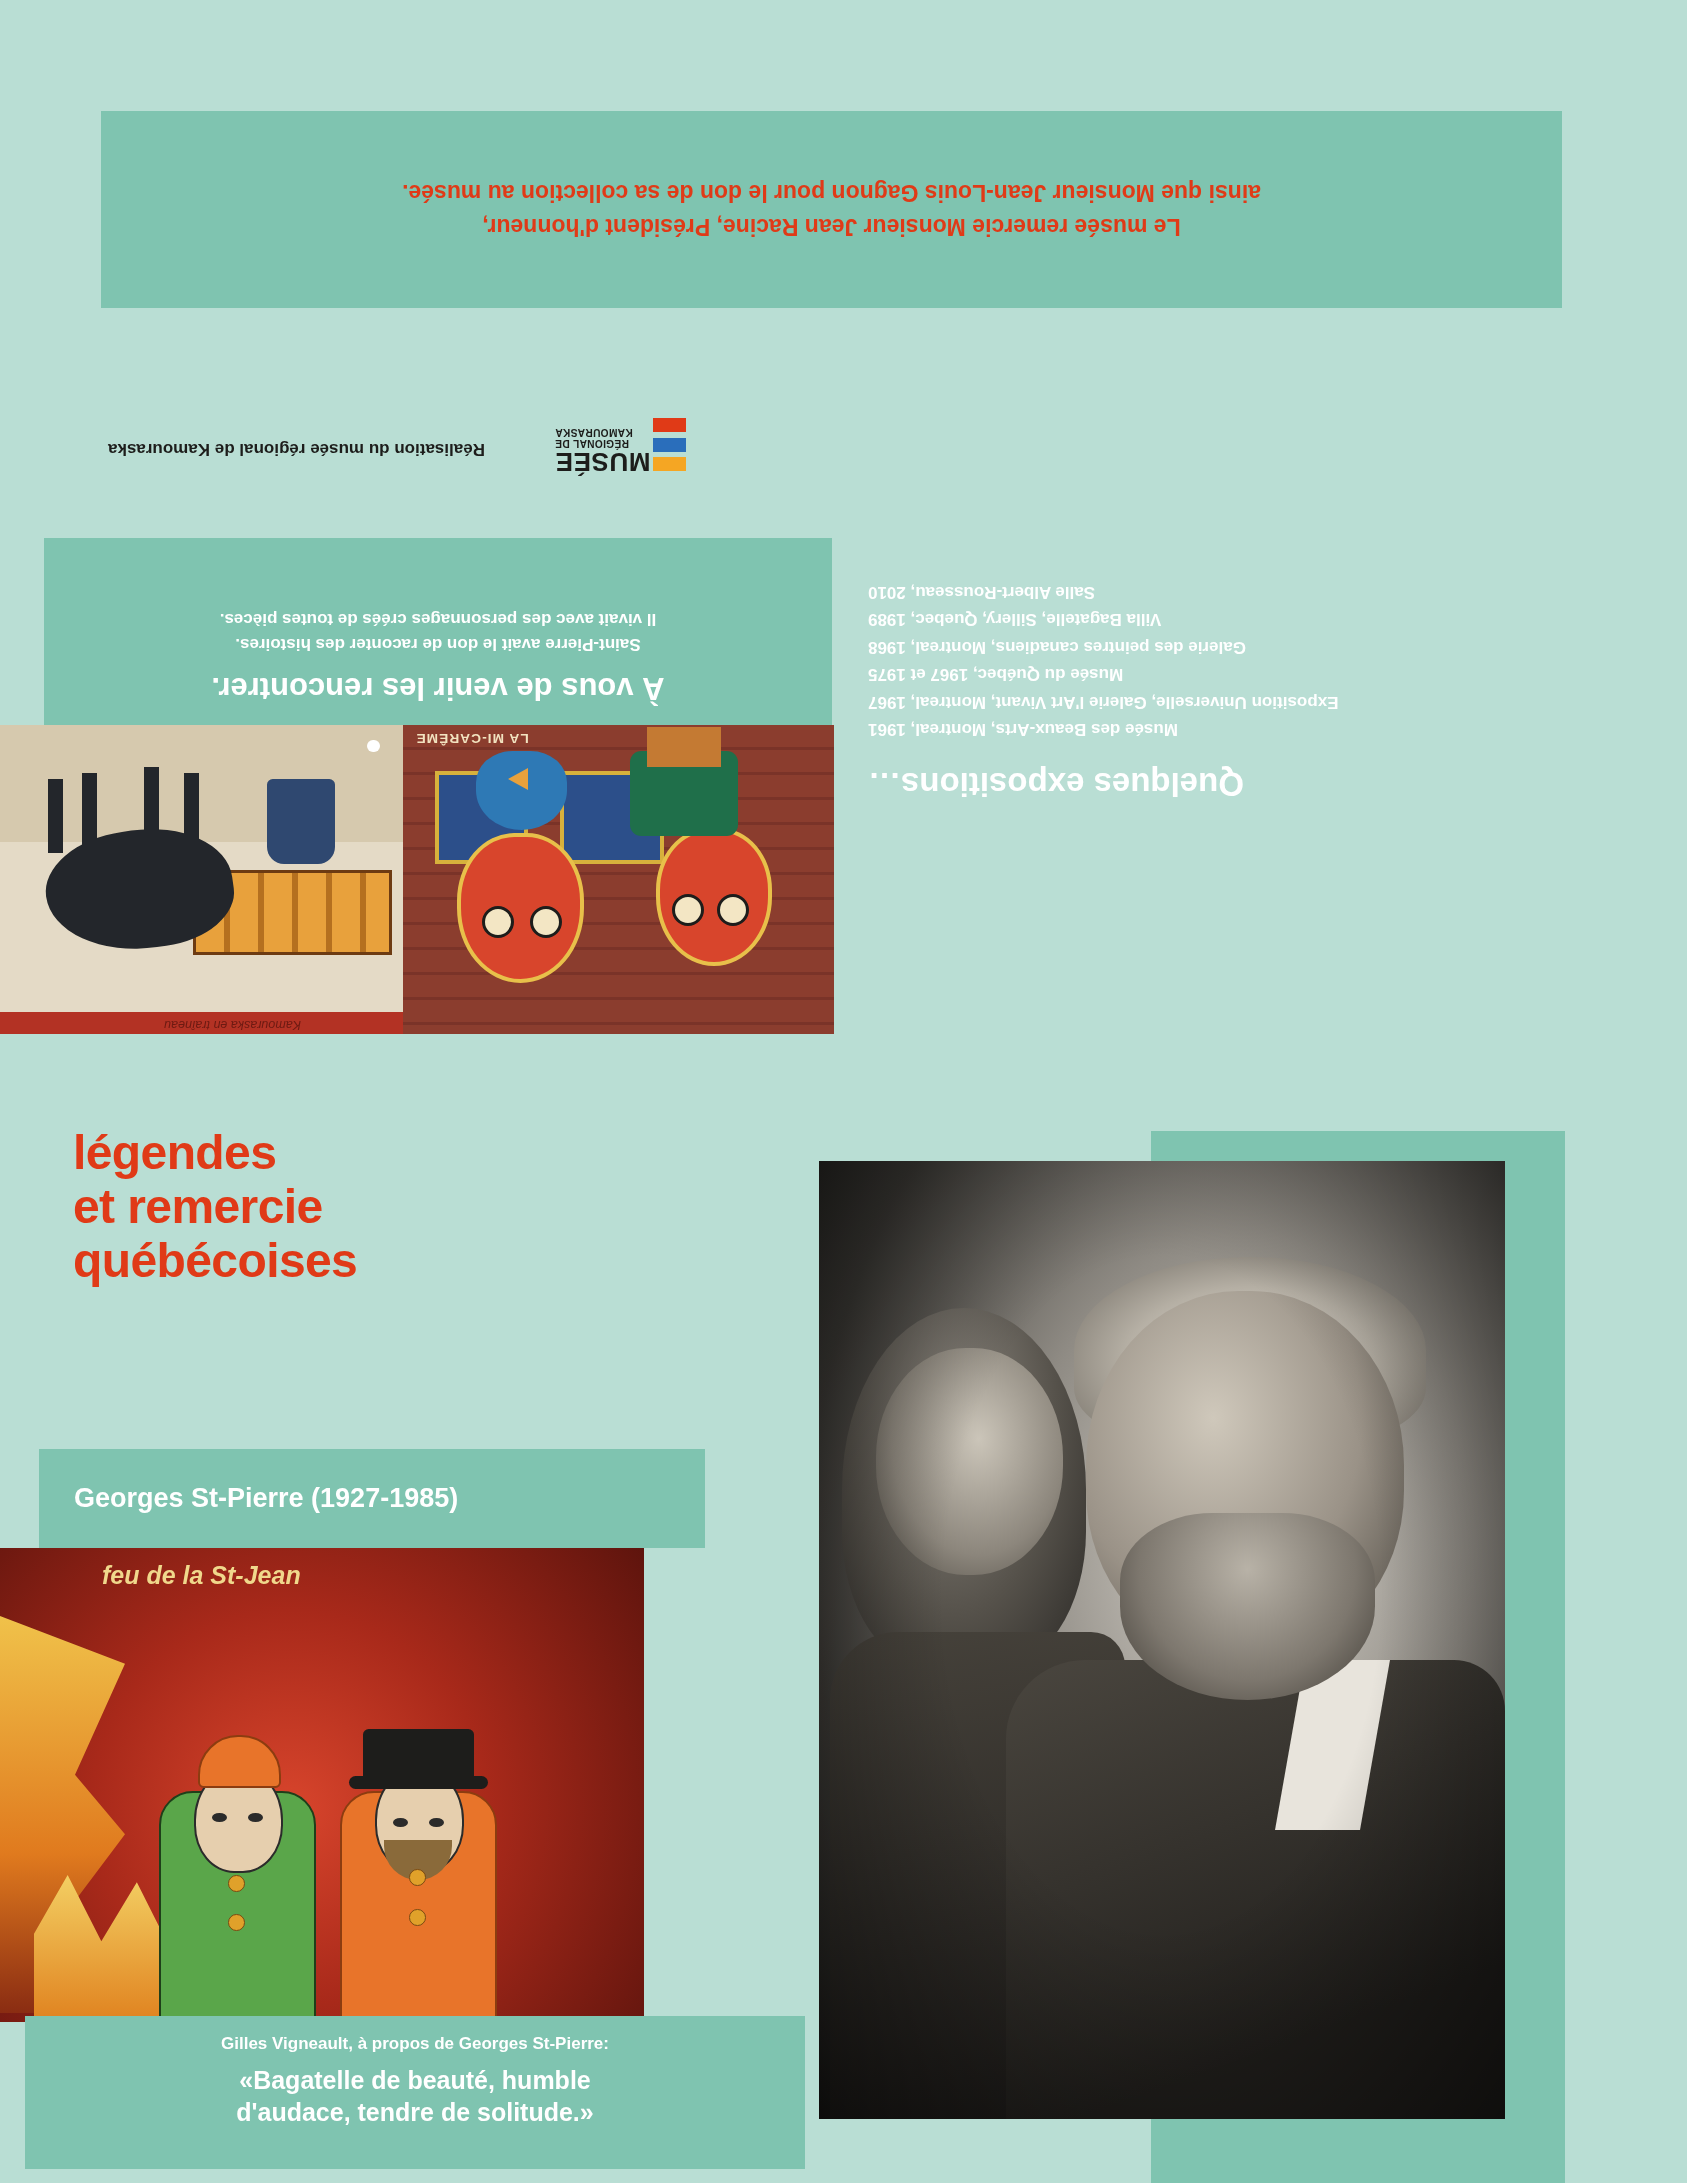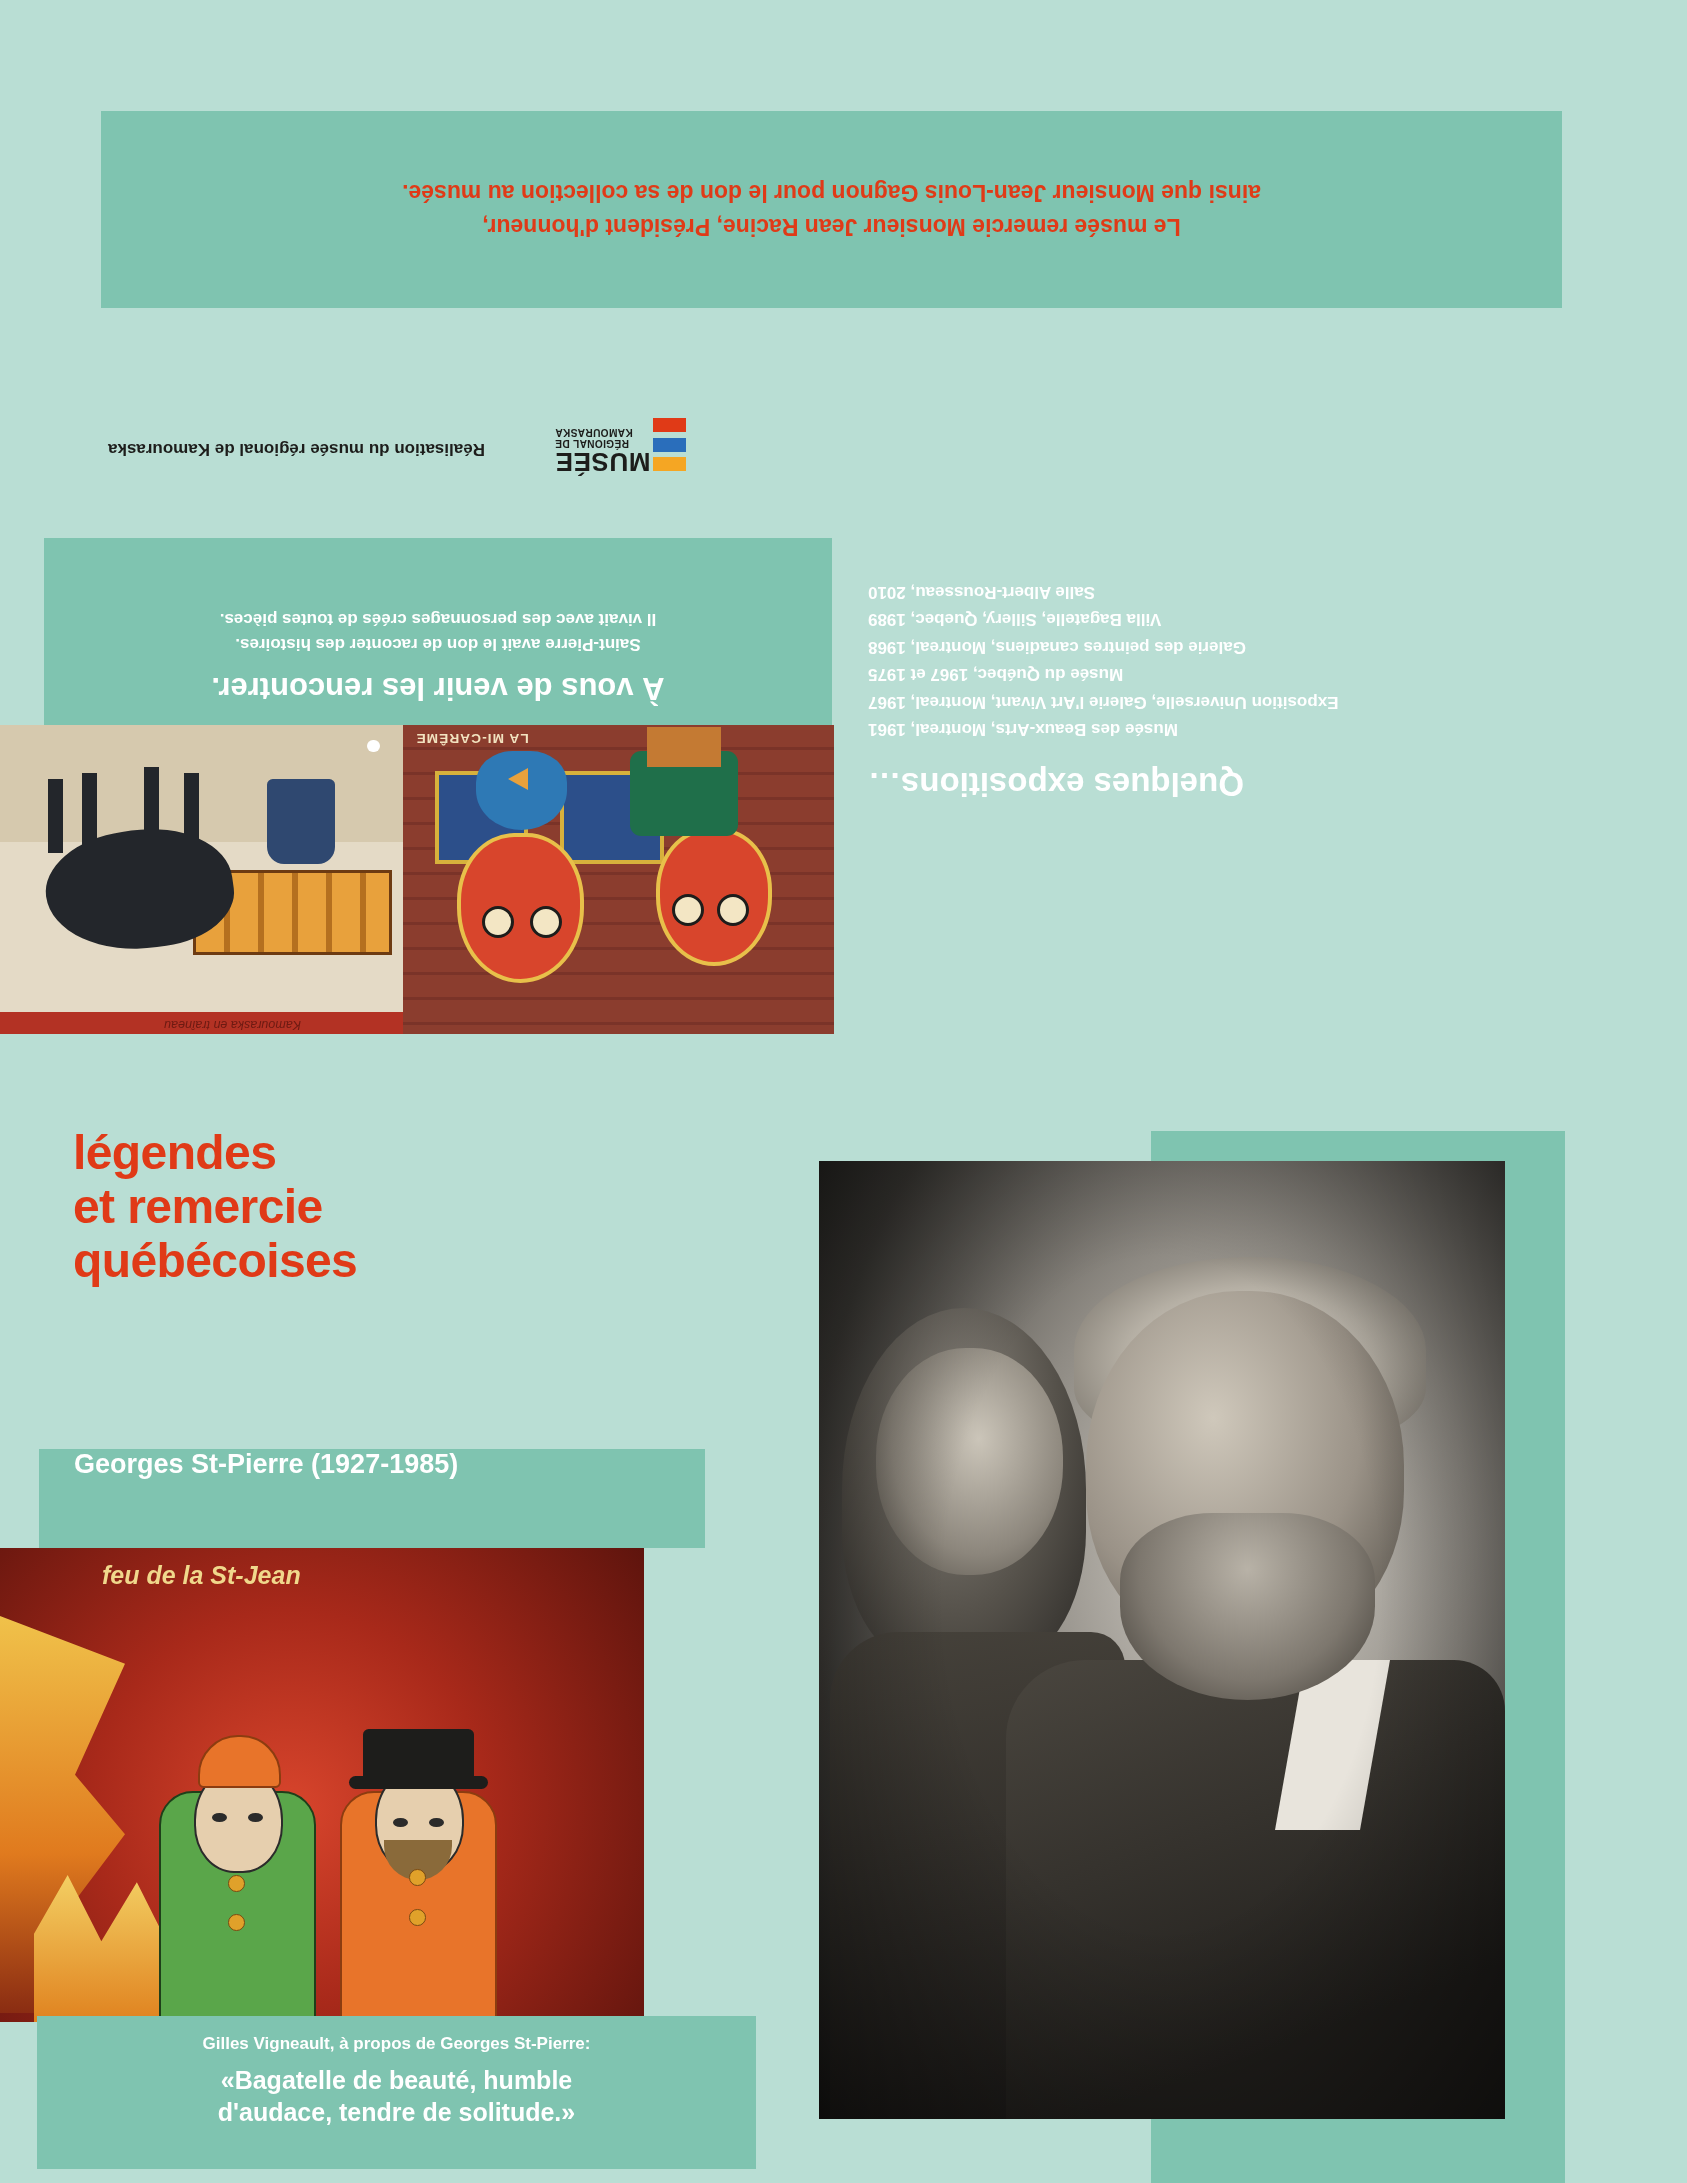--- a/index.html
+++ b/index.html
@@ -282,20 +282,21 @@
     letter-spacing: -0.6px;
   }
 
   
   #name-band {
     left: 39px;
     top: 1449px;
     width: 666px;
     height: 99px;
     display: flex;
+    align-items: center;
   }
   #name-band .nb-text {
     margin-left: 35px;
     color: #ffffff;
     font-size: 27px;
     font-weight: bold;
   }
 
   
   #painting-stjean {
@@ -362,23 +363,23 @@
     position: absolute; top: 113px; left: 44px; width: 68px; height: 40px;
     background: #8a6a3a; border-radius: 0 0 34px 34px;
   }
   #painting-stjean .sj-button {
     position: absolute; width: 14.7px; height: 14.7px; border-radius: 50%;
     background: #e0a12a; border: 1.7px solid #7a4a12;
   }
 
   
   #quote-panel {
-    left: 37px;
+    left: 25px;
     top: 2016px;
-    width: 719px;
+    width: 780px;
     height: 153px;
     color: #ffffff;
   }
   #quote-panel .q-inner {
     position: absolute; inset: 0;
     padding: 18px 31px;
     box-sizing: border-box;
     text-align: center;
   }
   #quote-panel .q-attrib {

